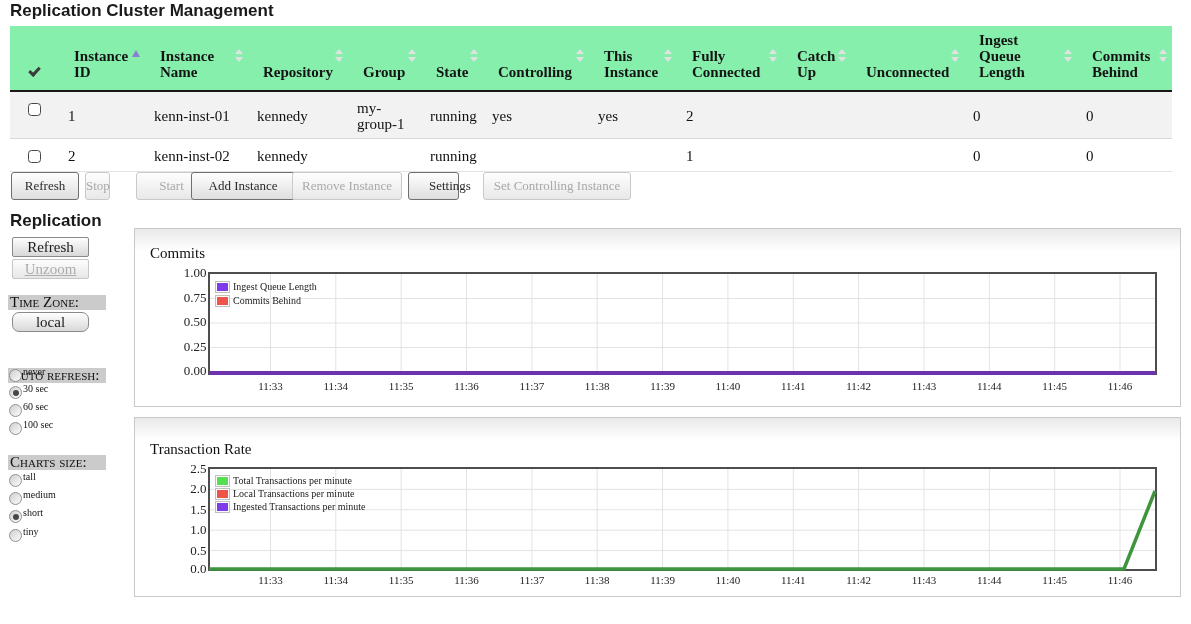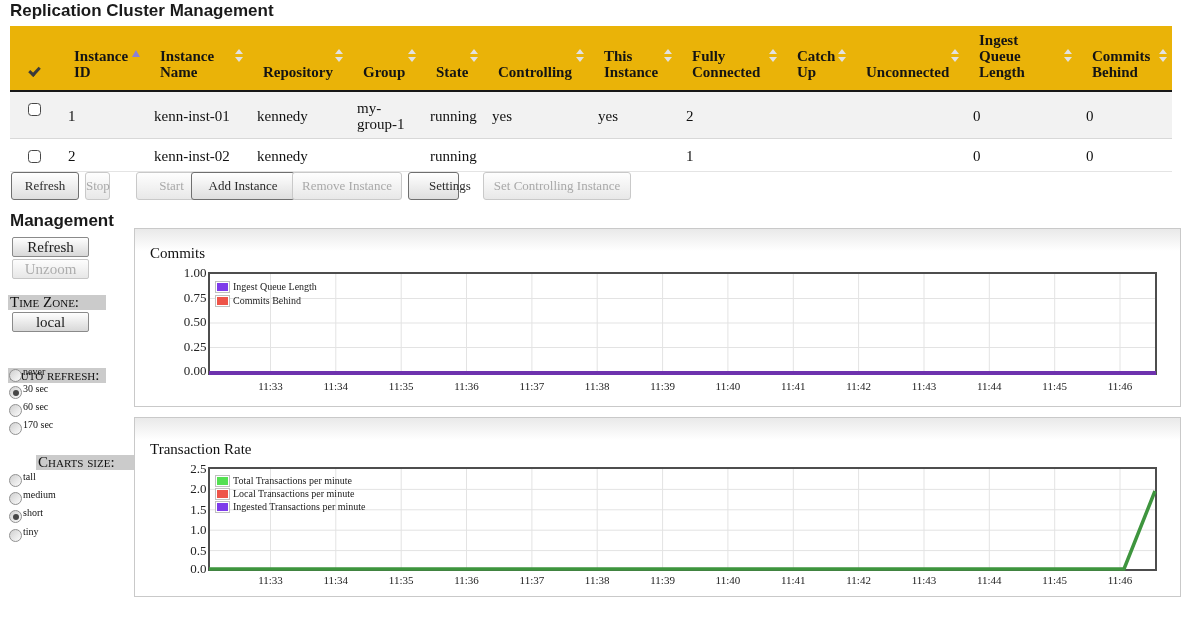--- a/index.html
+++ b/index.html
@@ -1,21 +1,21 @@
 <!DOCTYPE html>
 <html><head>
 <meta charset="utf-8">
 <style>
 * { margin:0; padding:0; box-sizing:content-box; }
 html,body { width:1191px; height:624px; background:#fff; font-family:"Liberation Serif", serif; }
 body { position:relative; overflow:hidden; }
 .title { position:absolute; left:10px; top:1px; font-family:"Liberation Sans", sans-serif; font-weight:bold; font-size:17px; color:#1a1a1a; }
 
 table.main { position:absolute; left:10px; top:26px; width:1162px; border-collapse:collapse; table-layout:fixed; }
-table.main th { background:#eab308; vertical-align:bottom; font-size:15px; font-weight:bold; line-height:16px; text-align:left; padding:4px 4px 10px 15px; position:relative; color:#141414; }
+table.main th { background:#86efac; vertical-align:bottom; font-size:15px; font-weight:bold; line-height:16px; text-align:left; padding:4px 4px 10px 15px; position:relative; color:#141414; }
 table.main thead tr { height:65px; }
 table.main thead tr th { border-bottom:2px solid #181818; }
 table.main td { font-size:15px; vertical-align:middle; text-align:left; padding:2px 4px 0 9px; color:#111; line-height:16px; }
 tr.r1 { height:47px; background:#f2f2f2; }
 tr.r1 td { border-bottom:1px solid #d8d8d8; }
 tr.r2 { height:33px; background:#fff; }
 tr.r2 td { border-bottom:1px solid #e4e4e4; }
 table.main td.ck, table.main th.ck { text-align:center; padding:0; }
 table.main td.ck { vertical-align:top; }
 table.main th.ck { padding-bottom:13px; }
@@ -25,21 +25,21 @@
 .sortboth { position:absolute; right:5px; top:23px; width:8px; height:13px; }
 .sortboth i { position:absolute; left:0; width:0; height:0; border-left:4px solid transparent; border-right:4px solid transparent; }
 .sortboth i.u { top:0; border-bottom:5px solid #e2e2e2; }
 .sortboth i.d { bottom:0; border-top:5px solid #e2e2e2; }
 
 .btn { position:absolute; top:172px; height:28px; box-sizing:border-box; border:1px solid #6f6f6f; border-radius:3px; background:linear-gradient(#ffffff,#dedede); color:#2b2b2b; font-family:"Liberation Serif", serif; font-size:13px; text-align:center; line-height:26px; }
 .btn.dis { border-color:#c9c9c9; color:#a9a9a9; background:linear-gradient(#fefefe,#e8e8e8); }
 
 .perf { position:absolute; left:10px; top:211px; font-family:"Liberation Sans", sans-serif; font-weight:bold; font-size:17px; color:#1a1a1a; }
 .sbtn { position:absolute; left:12px; width:77px; height:20px; box-sizing:border-box; border:1px solid #8a8a8a; border-radius:2px; background:linear-gradient(#fefefe,#d8d8d8); font-size:15px; text-align:center; line-height:18px; color:#1b1b1b; }
-.sbtn.dis { border-color:#c6c6c6; color:#adadad; background:linear-gradient(#fdfdfd,#e7e7e7); }
+.sbtn.dis { border-color:#c6c6c6; color:#adadad; background:linear-gradient(#fdfdfd,#e7e7e7);text-decoration:underline; }
 .slabel { position:absolute; left:8px; width:96px; height:15px; background:#cbcbcb; font-variant:small-caps; font-size:15px; line-height:15px; color:#111; padding-left:2px; }
 .radio { position:absolute; left:9px; height:13px; }
 .radio .c { position:absolute; left:0; top:1px; width:11px; height:11px; border:1px solid #919191; border-radius:50%; background:linear-gradient(135deg,#d6d6d6 15%,#f5f5f5 85%); }
 .radio .c.on:after { content:""; position:absolute; left:2.5px; top:2.5px; width:6px; height:6px; border-radius:50%; background:#474747; }
 .radio .t { position:absolute; left:14px; top:-2px; font-size:10px; color:#111; white-space:nowrap; }
 
 .panel { position:absolute; left:134px; width:1045px; border:1px solid #c9c9c9; background:linear-gradient(#e9e9e9,#ffffff 22px); }
 .ptitle { position:absolute; left:15px; font-size:15px; color:#111; }
 </style>
 </head>
@@ -146,43 +146,43 @@
 </table>
 
 <div class="btn" style="left:11px;width:68px;">Refresh</div>
 <div class="btn dis" style="left:85px;width:25px;">Stop</div>
 <div class="btn dis" style="left:136px;width:71px;font-family:Liberation Serif, serif;">Start</div>
 <div class="btn" style="left:191px;width:104px;">Add Instance</div>
 <div class="btn dis" style="left:292px;width:110px;">Remove Instance</div>
 <div class="btn" style="left:408px;width:51px;padding-left:20px;">Settings</div>
 <div class="btn dis" style="left:483px;width:148px;">Set Controlling Instance</div>
 
-<div class="perf">Management</div>
+<div class="perf">Replication</div>
 <div class="sbtn" style="top:237px;">Refresh</div>
 <div class="sbtn dis" style="top:259px;">Unzoom</div>
 <div class="slabel" style="top:295px;">Time Zone:</div>
-<div class="sbtn" style="top:312px;">local</div>
+<div class="sbtn" style="top:312px;border-radius:7px;">local</div>
 <div class="slabel" style="top:368px;">Auto refresh:</div>
 <div class="radio" style="top:368px;">
     <span class="c"></span>
     <span class="t">never</span>
   </div>
 <div class="radio" style="top:385px;">
     <span class="c on"></span>
     <span class="t">30 sec</span>
   </div>
 <div class="radio" style="top:403px;">
     <span class="c"></span>
     <span class="t">60 sec</span>
   </div>
 <div class="radio" style="top:421px;">
     <span class="c"></span>
-    <span class="t">170 sec</span>
-  </div>
-<div class="slabel" style="top:455px;margin-left:28px;">Charts size:</div>
+    <span class="t">100 sec</span>
+  </div>
+<div class="slabel" style="top:455px;">Charts size:</div>
 <div class="radio" style="top:473px;">
     <span class="c"></span>
     <span class="t">tall</span>
   </div>
 <div class="radio" style="top:491px;">
     <span class="c"></span>
     <span class="t">medium</span>
   </div>
 <div class="radio" style="top:509px;">
     <span class="c on"></span>

